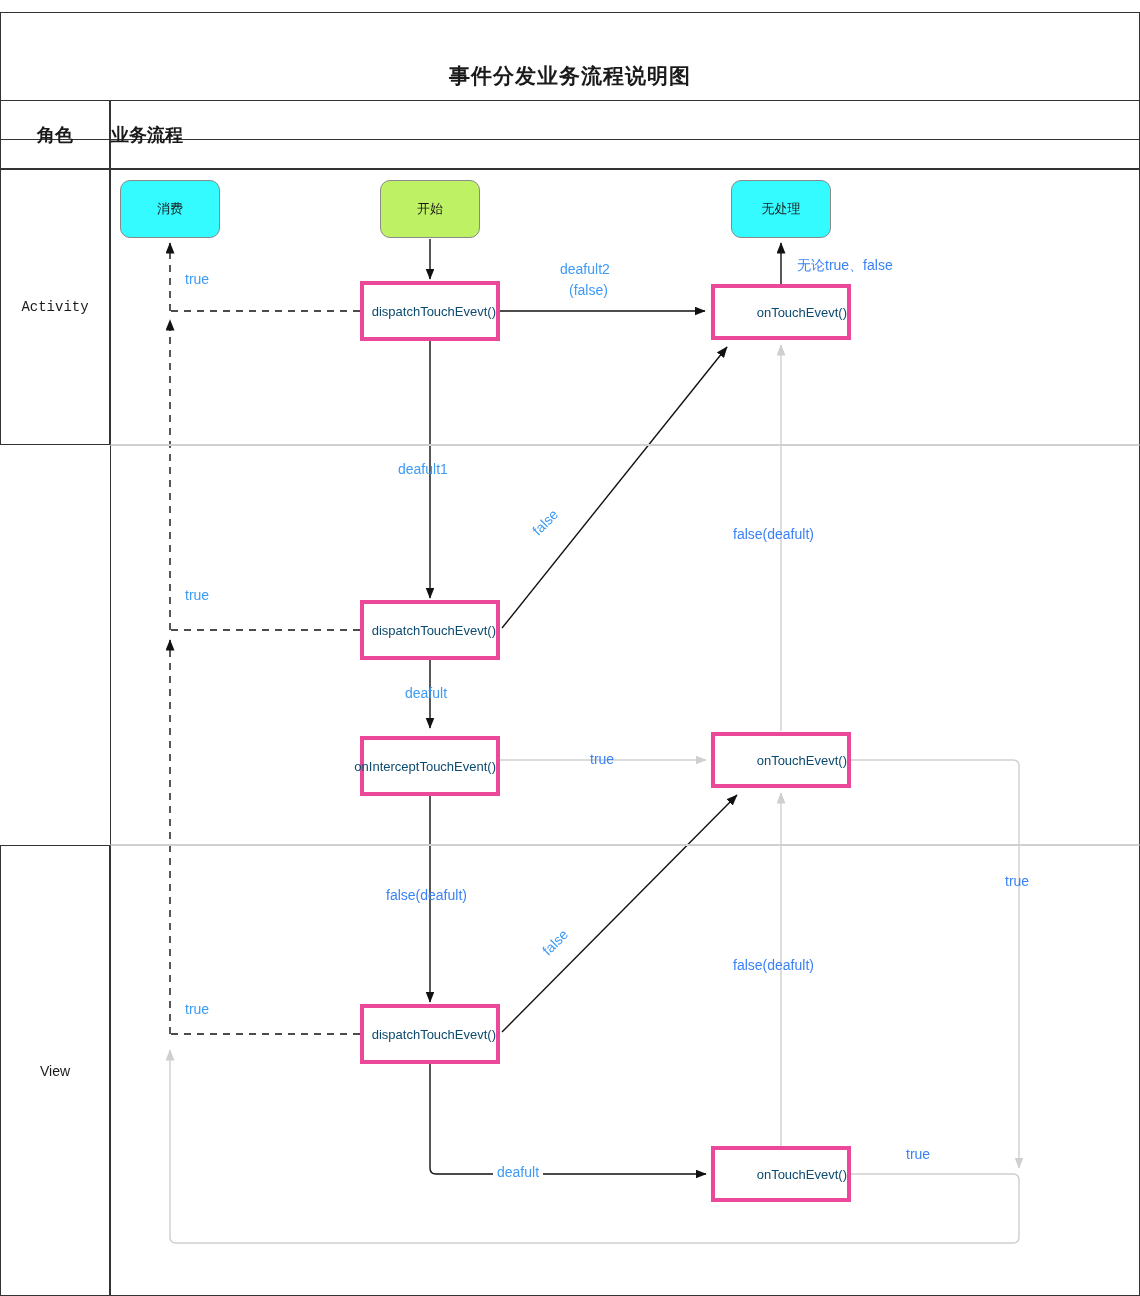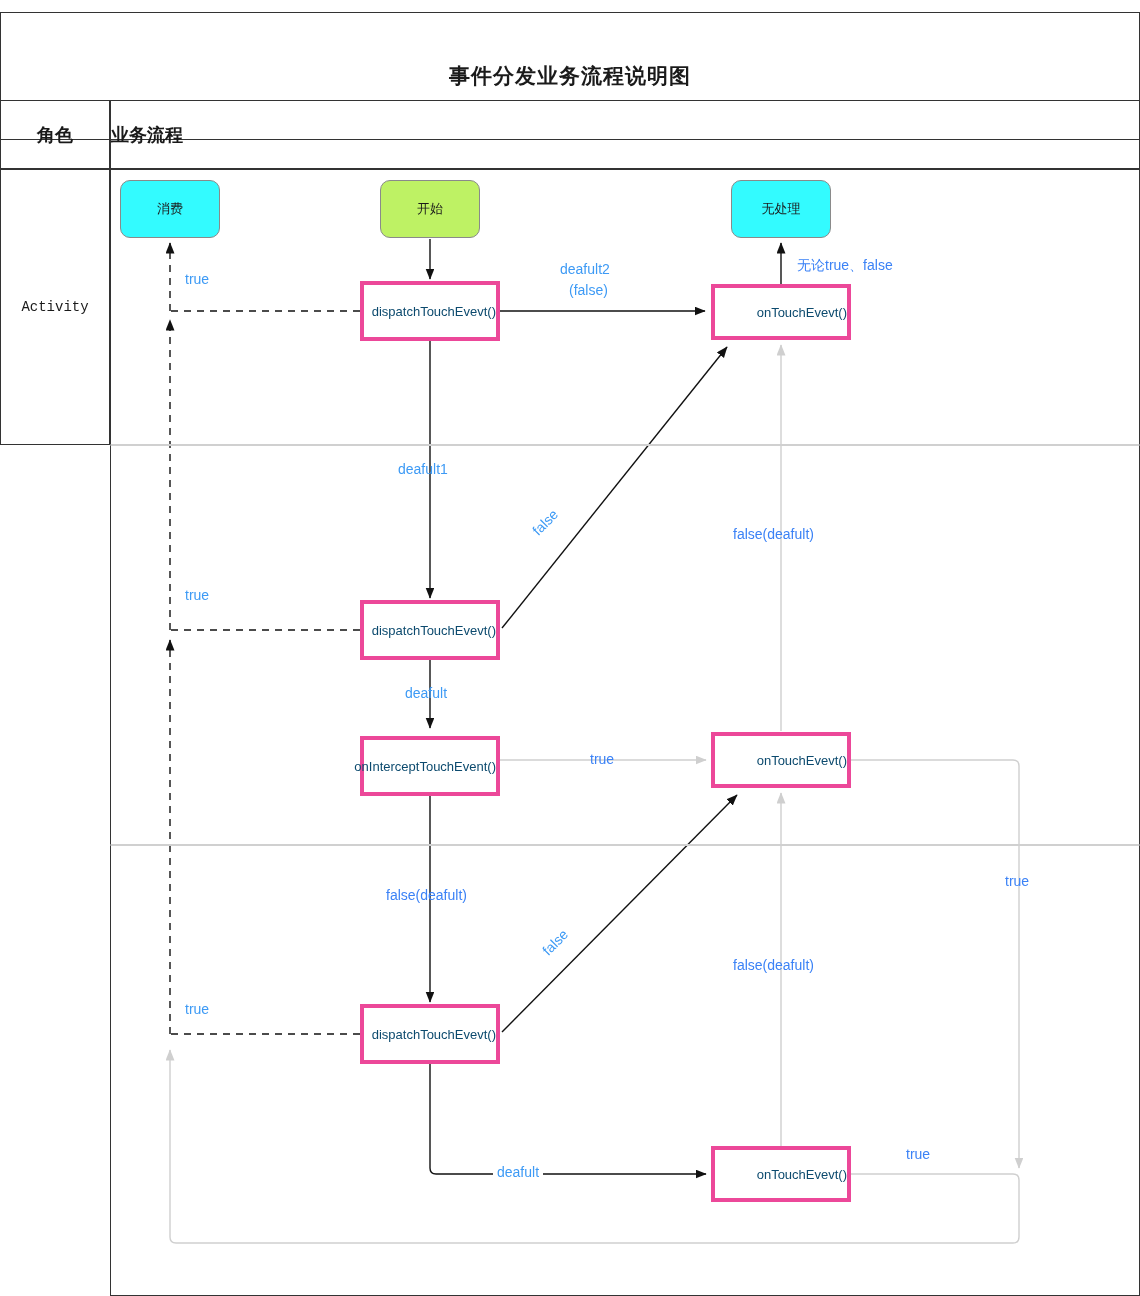--- a/index.html
+++ b/index.html
@@ -108,20 +108,23 @@
   <div class="frame" id="header-role">
     <span class="hdr-text">角色</span>
   </div>
   <div class="frame" id="header-flow">
     <span class="hdr-text">业务流程</span>
   </div>
 
   <div class="frame" id="role-activity">
     <span class="role-text">Activity</span>
   </div>
+  <div class="frame" id="role-view">
+    <span class="role-text">View</span>
+  </div>
 
   <div class="frame flow-cell" id="flow-activity"></div>
   <div class="frame flow-cell" id="flow-viewgroup"></div>
   <div class="frame flow-cell" id="flow-view"></div>
 
   <div class="node node-terminal" style="left:120px;top:180px;width:100px;height:58px;background:#33fbff;">
     <span>消费</span>
   </div>
 
   <div class="node node-terminal" style="left:380px;top:180px;width:100px;height:58px;background:#bef264;">

